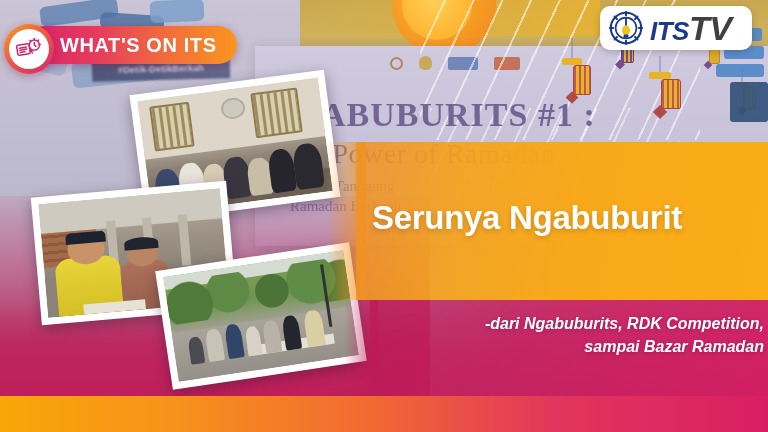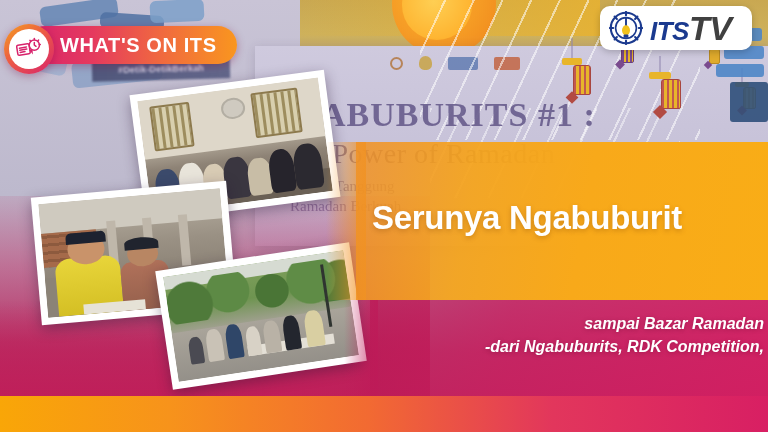--- a/index.html
+++ b/index.html
@@ -390,22 +390,22 @@
   </div>
 
   <div class="panel-orange"></div>
   <div class="panel-pink"></div>
 
   <div class="headline">
     <span class="l">Serunya Ngabuburit</span>
   </div>
 
   <div class="subtitle">
+    <span class="l">-dari Ngabuburits, RDK Competition,</span>
     <span class="l">sampai Bazar Ramadan</span>
-    <span class="l">-dari Ngabuburits, RDK Competition,</span>
   </div>
 
   <div class="wo-wrap">
     <div class="wo-pill">
       <span class="wo-text">WHAT'S ON ITS</span>
     </div>
     <div class="wo-badge">
       <div class="wo-badge-in">
         <svg width="26" height="24" viewBox="0 0 26 24">
           <g fill="none" stroke="#d8236c" stroke-width="1.5" stroke-linecap="round">

